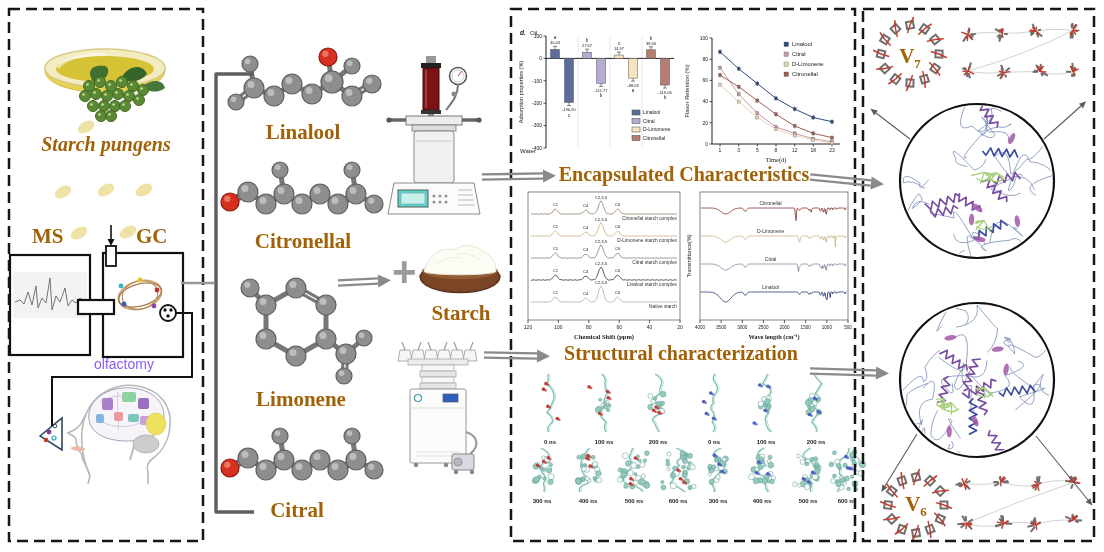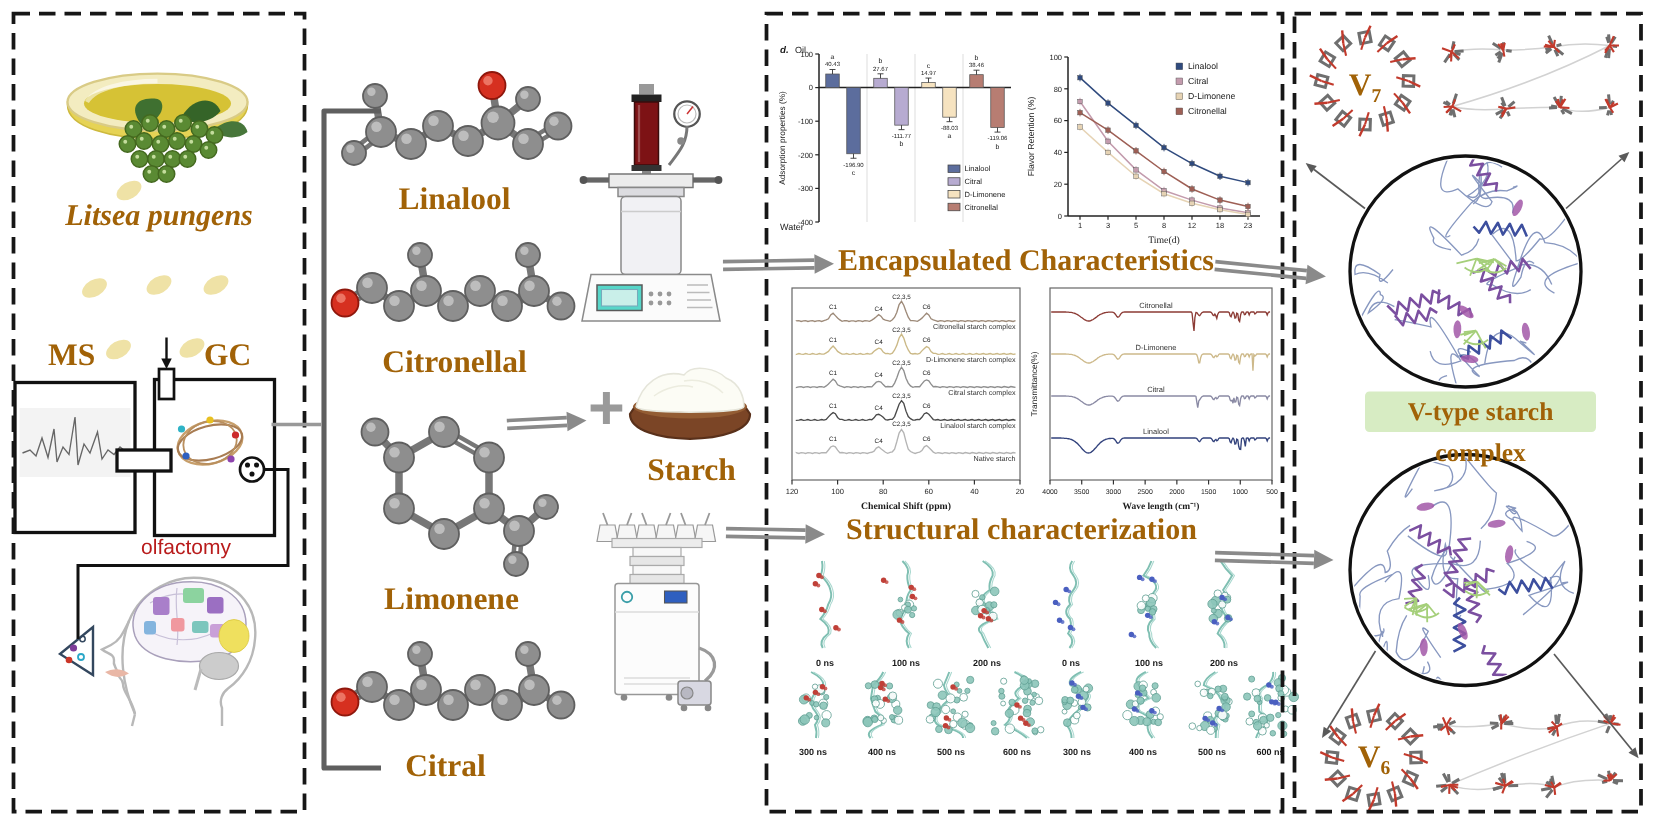--- a/index.html
+++ b/index.html
@@ -59,21 +59,21 @@
         <circle cx="90" cy="78" r="5.5" fill="#5a8a33" stroke="#44691f" stroke-width="1"></circle>
         <circle cx="88.5" cy="76.5" r="1.3" fill="#cfe6a8" opacity="0.9"></circle>
         <circle cx="100" cy="78" r="5.5" fill="#5a8a33" stroke="#44691f" stroke-width="1"></circle>
         <circle cx="98.5" cy="76.5" r="1.3" fill="#cfe6a8" opacity="0.9"></circle>
         <circle cx="76" cy="88" r="5.5" fill="#5a8a33" stroke="#44691f" stroke-width="1"></circle>
         <circle cx="74.5" cy="86.5" r="1.3" fill="#cfe6a8" opacity="0.9"></circle>
         <circle cx="86" cy="88" r="5.5" fill="#5a8a33" stroke="#44691f" stroke-width="1"></circle>
         <circle cx="84.5" cy="86.5" r="1.3" fill="#cfe6a8" opacity="0.9"></circle>
       </g>
   </svg>
-  <div class="abs lab serifb it ctr" style="left:8px;top:133px;width:196px;font-size:20px;">Litsea pungens</div>
+  <div class="abs lab serifb it ctr" style="left:8px;top:133px;width:196px;font-size:20px;">Starch pungens</div>
 
   <svg class="abs" id="droplets" style="left:20px;top:115px" width="180" height="130" viewBox="0 0 180 130">
       <ellipse cx="66" cy="12" rx="9" ry="5.5" fill="#efe2a6" transform="rotate(-30 66 12)"></ellipse>
       <ellipse cx="43" cy="77" rx="9" ry="5.5" fill="#efe2a6" transform="rotate(-30 43 77)"></ellipse>
       <ellipse cx="86" cy="75" rx="9" ry="5.5" fill="#efe2a6" transform="rotate(-30 86 75)"></ellipse>
       <ellipse cx="124" cy="75" rx="9" ry="5.5" fill="#efe2a6" transform="rotate(-30 124 75)"></ellipse>
       <ellipse cx="59" cy="118" rx="9" ry="5.5" fill="#efe2a6" transform="rotate(-30 59 118)"></ellipse>
       <ellipse cx="108" cy="117" rx="9" ry="5.5" fill="#efe2a6" transform="rotate(-30 108 117)"></ellipse>
     </svg>
 
@@ -92,21 +92,21 @@
       <ellipse cx="132" cy="55" rx="18" ry="14" fill="none" stroke="#b98f5e" stroke-width="1.2" transform="rotate(-15 132 55)"></ellipse>
       <circle cx="132" cy="40" r="2.4" fill="#e8c021"></circle>
         <circle cx="149" cy="50" r="2.4" fill="#cc2b2b"></circle>
       <circle cx="146" cy="66" r="2.4" fill="#8e44ad"></circle>
         <circle cx="116" cy="64" r="2.4" fill="#2e5fc0"></circle>
       <circle cx="113" cy="46" r="2.4" fill="#2fb3c6"></circle>
     </g>
     <rect x="70" y="60" width="36" height="14" fill="#ffffff" stroke="#111" stroke-width="2.2"></rect>
   </svg>
 
-  <div class="abs lab ctr" style="left:84px;top:356px;width:80px;font-family:'Liberation Sans',sans-serif;font-size:14px;color:#b91c1c;">olfactomy</div>
+  <div class="abs lab ctr" style="left:84px;top:356px;width:80px;font-family:'Liberation Sans',sans-serif;font-size:14px;color:#8b5cf6;">olfactomy</div>
 
   <svg class="abs" style="left:30px;top:372px" width="160" height="112" viewBox="0 0 160 112">
     <path d="M60,104 C52,86 48,62 56,42 C64,22 86,10 108,14 C130,18 142,34 140,54 C139,68 132,80 122,87 C118,90 116,95 118,100 L118,112" fill="#ffffff" stroke="#b8b8b8" stroke-width="1.6"></path>
     <path d="M56,42 C52,50 50,55 44,58 L38,61 C42,64 46,64 46,68 C45,72 48,73 48,76 C48,80 52,80 52,84 C52,90 58,94 60,104 M60,104 L58,112" fill="none" stroke="#b8b8b8" stroke-width="1.6"></path>
     <path d="M60,52 C54,34 70,18 92,16 C116,14 134,26 134,44 C134,58 124,66 110,68 C92,71 66,68 60,52 Z" fill="#f6f3f9" stroke="#a9a0bb" stroke-width="1"></path>
     <path d="M70,30 C80,24 92,22 102,26" fill="none" stroke="#c8c0d8" stroke-width="0.8"></path>
     <path d="M72,50 C84,56 100,56 112,50" fill="none" stroke="#c8c0d8" stroke-width="0.8"></path>
     <path d="M88,20 C86,34 90,44 88,58" fill="none" stroke="#c8c0d8" stroke-width="0.8"></path>
     <g>
       <rect x="72" y="26" width="11" height="12" rx="2" fill="#a97fca"></rect>
@@ -1169,21 +1169,20 @@
         <path d="M79.04069702017227,125.49562429790629 Q87.04069702017227,131.4956242979063 95.04069702017227,125.49562429790629" fill="none" stroke="#a5cf7a" stroke-width="1.2"></path>
         <line x1="87.39456240957857" y1="71.3399220244152" x2="98.92006867494273" y2="73.89431370506867" stroke="#a5cf7a" stroke-width="1.2"></line>
         <line x1="87.39456240957857" y1="71.3399220244152" x2="83.04921417624591" y2="82.824324211982" stroke="#a5cf7a" stroke-width="1.2"></line>
         <line x1="87.39456240957857" y1="71.3399220244152" x2="97.22324357300971" y2="80.91709984000501" stroke="#a5cf7a" stroke-width="1.2"></line>
         <line x1="87.39456240957857" y1="71.3399220244152" x2="73.96173207784636" y2="74.61664180152654" stroke="#a5cf7a" stroke-width="1.2"></line>
         <line x1="87.39456240957857" y1="71.3399220244152" x2="96.29363104116067" y2="75.39972724936914" stroke="#a5cf7a" stroke-width="1.2"></line>
         <path d="M79.39456240957857,77.3399220244152 Q87.39456240957857,83.3399220244152 95.39456240957857,77.3399220244152" fill="none" stroke="#a5cf7a" stroke-width="1.2"></path>
       </g>
     </svg>
 
-  <div class="abs lab serifb ctr" id="badge" style="left: 910px; top: 261px; width: 154px; height: 27px; line-height: 27px; font-size: 17px; border-radius: 3px; background: rgb(215, 236, 195);">V-type starch complex</div>
 
   <svg class="abs" id="circle2" style="left:897px;top:300px" width="160" height="160" viewBox="0 0 160 160">
       <circle cx="80" cy="80" r="77" fill="#ffffff" stroke="#111" stroke-width="2.2"></circle>
       <defs>
         <clipPath id="cp2">
           <circle cx="80" cy="80" r="75"></circle>
         </clipPath>
       </defs>
       <g clip-path="url(#cp2)">
         <path d="M40.834823244616594,110.2075901614662 Q34.706988577105385,119.69033330060407 33.77588139741006,134.5719641612837 Q40.7381790618821,149.90881094286945 55.179002734426696,120.8322753998726 Q44.90895100629822,112.07288074451483 63.47801827985217,138.38654736588398" fill="none" stroke="#8898c0" stroke-width="0.9"></path>

